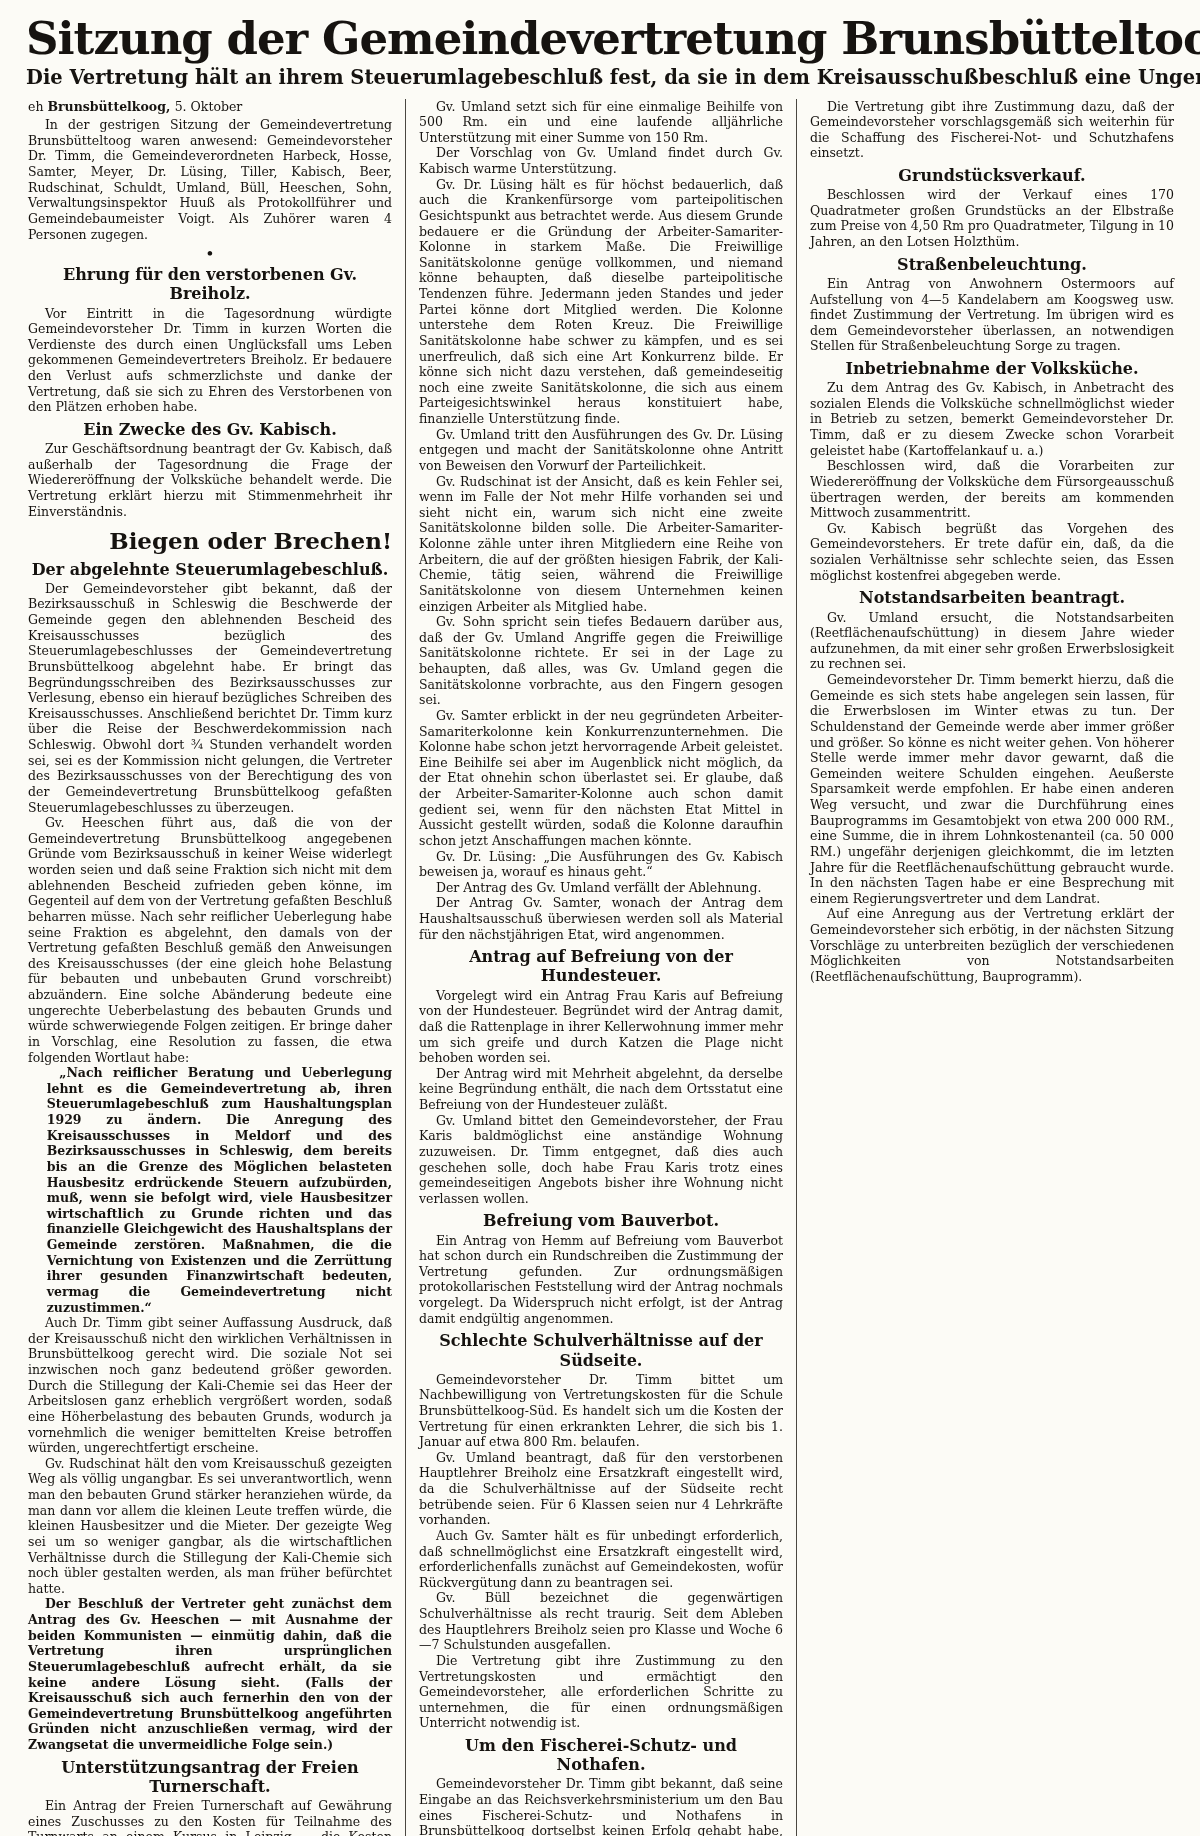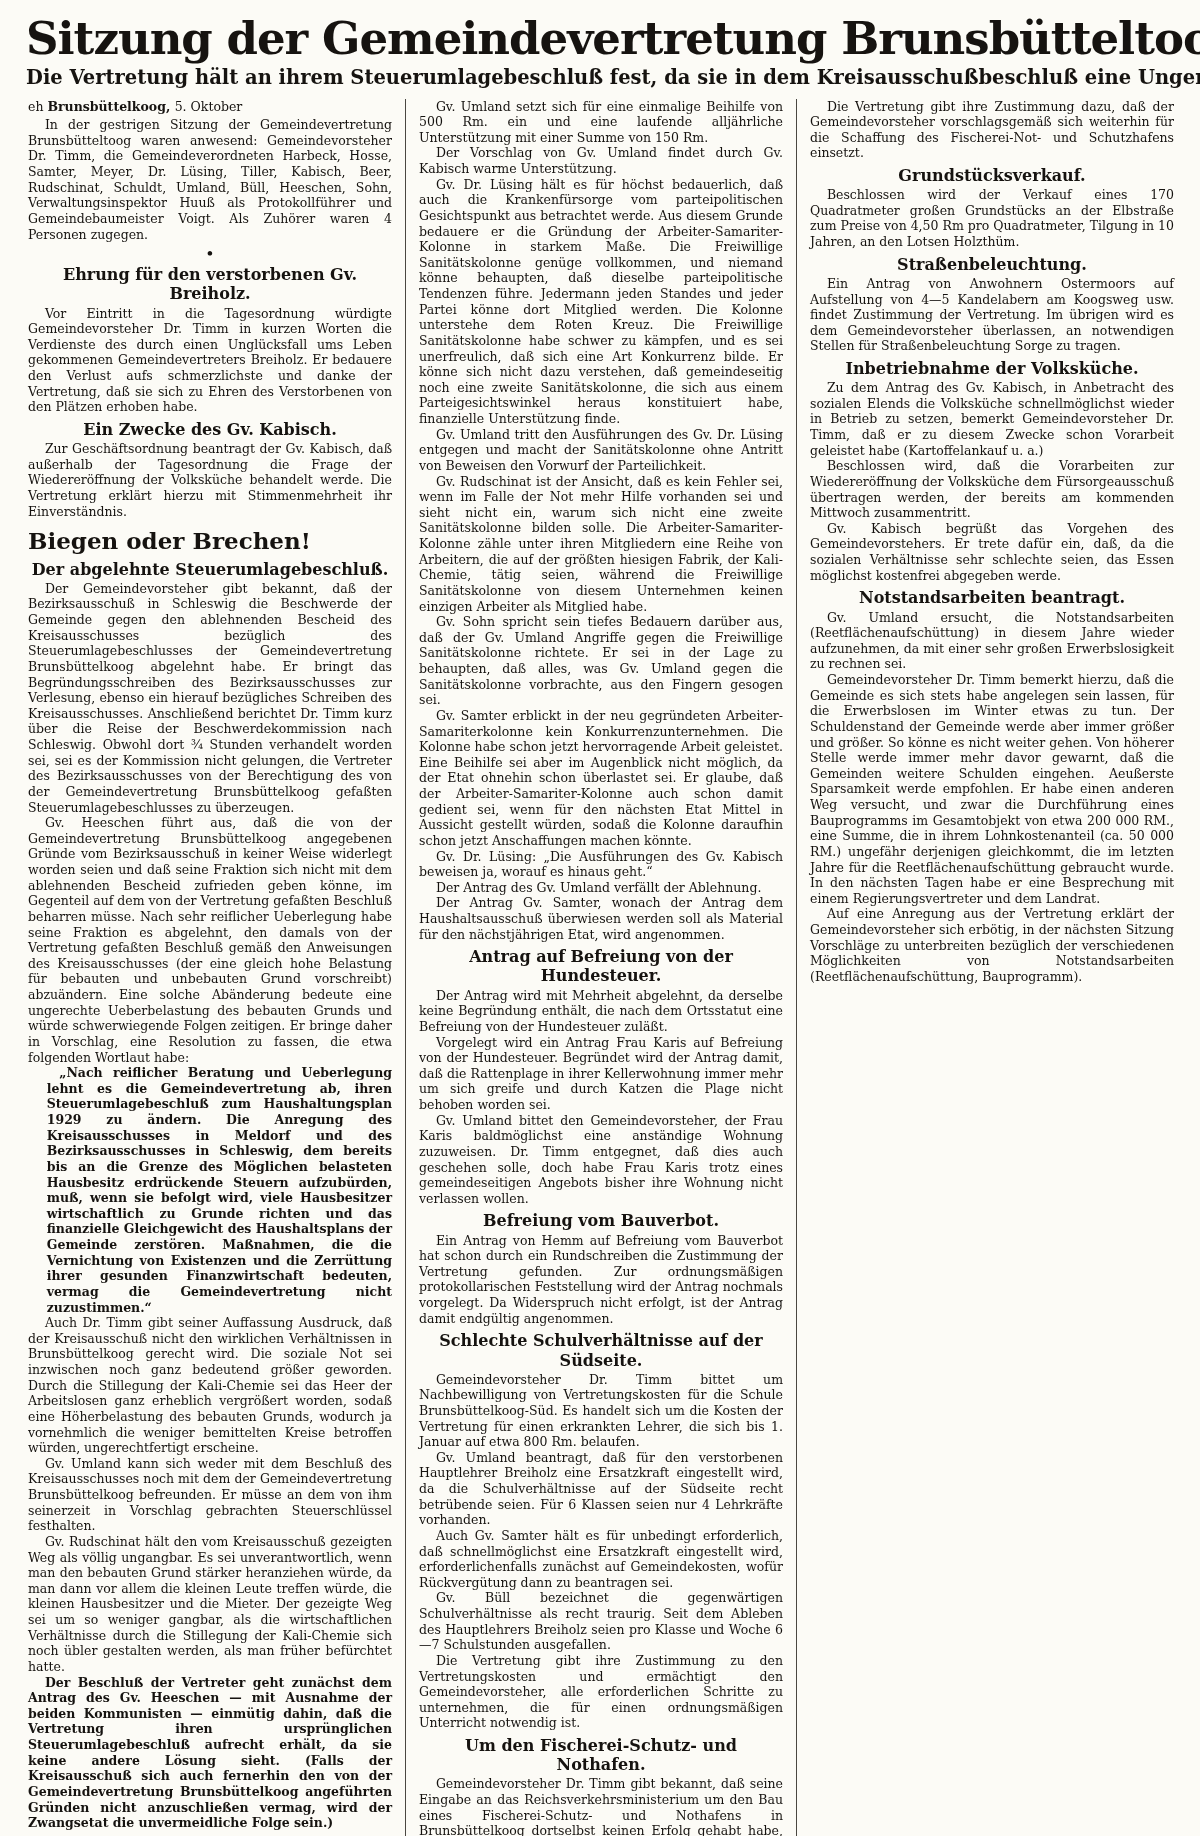--- a/index.html
+++ b/index.html
@@ -26,21 +26,21 @@
   }
   .column:first-child{padding-left:2px;}
   .column:last-child{padding-right:2px;}
   .column + .column{border-left:1px solid #4a4741;}
   .dateline{text-align:left;margin:0 0 3px;text-indent:0;}
   .dateline .place{font-weight:700;}
   .para{margin:0;text-indent:1.35em;}
   .para.bold{font-weight:700;}
   .para.quote{font-weight:700;margin-left:1.5em;text-indent:1.0em;}
   .h-sec{font-size:16px;font-weight:700;text-align:center;margin:5px 0 2px;line-height:1.2;}
-  .h-major{font-size:23px;font-weight:700;text-align:left;margin:9px 0 1px;line-height:1.15;}
+  .h-major{font-size:23px;font-weight:700;text-align:right;margin:9px 0 1px;line-height:1.15;}
   .sep{text-align:center;font-weight:700;font-size:13px;margin:5px 0 4px;line-height:1;}
 </style>
 </head>
 <body>
 
 <div class="page">
   <div class="masthead">
     <div class="headline">Sitzung der Gemeindevertretung Brunsbütteltoog.</div>
     <div class="subheadline">Die Vertretung hält an ihrem Steuerumlagebeschluß fest, da sie in dem Kreisausschußbeschluß eine Ungerechtigkeit sieht.</div>
   </div>
@@ -52,40 +52,39 @@
         <h3 class="h-sec">Ehrung für den verstorbenen Gv. Breiholz.</h3>
         <p class="para">Vor Eintritt in die Tagesordnung würdigte Gemeindevorsteher Dr. Timm in kurzen Worten die Verdienste des durch einen Unglücksfall ums Leben gekommenen Gemeindevertreters Breiholz. Er bedauere den Verlust aufs schmerzlichste und danke der Vertretung, daß sie sich zu Ehren des Verstorbenen von den Plätzen erhoben habe.</p>
         <h3 class="h-sec">Ein Zwecke des Gv. Kabisch.</h3>
         <p class="para">Zur Geschäftsordnung beantragt der Gv. Kabisch, daß außerhalb der Tagesordnung die Frage der Wiedereröffnung der Volksküche behandelt werde. Die Vertretung erklärt hierzu mit Stimmenmehrheit ihr Einverständnis.</p>
         <h2 class="h-major">Biegen oder Brechen!</h2>
         <h3 class="h-sec">Der abgelehnte Steuerumlagebeschluß.</h3>
         <p class="para">Der Gemeindevorsteher gibt bekannt, daß der Bezirksausschuß in Schleswig die Beschwerde der Gemeinde gegen den ablehnenden Bescheid des Kreisausschusses bezüglich des Steuerumlagebeschlusses der Gemeindevertretung Brunsbüttelkoog abgelehnt habe. Er bringt das Begründungsschreiben des Bezirksausschusses zur Verlesung, ebenso ein hierauf bezügliches Schreiben des Kreisausschusses. Anschließend berichtet Dr. Timm kurz über die Reise der Beschwerdekommission nach Schleswig. Obwohl dort ¾ Stunden verhandelt worden sei, sei es der Kommission nicht gelungen, die Vertreter des Bezirksausschusses von der Berechtigung des von der Gemeindevertretung Brunsbüttelkoog gefaßten Steuerumlagebeschlusses zu überzeugen.</p>
         <p class="para">Gv. Heeschen führt aus, daß die von der Gemeindevertretung Brunsbüttelkoog angegebenen Gründe vom Bezirksausschuß in keiner Weise widerlegt worden seien und daß seine Fraktion sich nicht mit dem ablehnenden Bescheid zufrieden geben könne, im Gegenteil auf dem von der Vertretung gefaßten Beschluß beharren müsse. Nach sehr reiflicher Ueberlegung habe seine Fraktion es abgelehnt, den damals von der Vertretung gefaßten Beschluß gemäß den Anweisungen des Kreisausschusses (der eine gleich hohe Belastung für bebauten und unbebauten Grund vorschreibt) abzuändern. Eine solche Abänderung bedeute eine ungerechte Ueberbelastung des bebauten Grunds und würde schwerwiegende Folgen zeitigen. Er bringe daher in Vorschlag, eine Resolution zu fassen, die etwa folgenden Wortlaut habe:</p>
         <p class="para quote">„Nach reiflicher Beratung und Ueberlegung lehnt es die Gemeindevertretung ab, ihren Steuerumlagebeschluß zum Haushaltungsplan 1929 zu ändern. Die Anregung des Kreisausschusses in Meldorf und des Bezirksausschusses in Schleswig, dem bereits bis an die Grenze des Möglichen belasteten Hausbesitz erdrückende Steuern aufzubürden, muß, wenn sie befolgt wird, viele Hausbesitzer wirtschaftlich zu Grunde richten und das finanzielle Gleichgewicht des Haushaltsplans der Gemeinde zerstören. Maßnahmen, die die Vernichtung von Existenzen und die Zerrüttung ihrer gesunden Finanzwirtschaft bedeuten, vermag die Gemeindevertretung nicht zuzustimmen.“</p>
         <p class="para">Auch Dr. Timm gibt seiner Auffassung Ausdruck, daß der Kreisausschuß nicht den wirklichen Verhältnissen in Brunsbüttelkoog gerecht wird. Die soziale Not sei inzwischen noch ganz bedeutend größer geworden. Durch die Stillegung der Kali-Chemie sei das Heer der Arbeitslosen ganz erheblich vergrößert worden, sodaß eine Höherbelastung des bebauten Grunds, wodurch ja vornehmlich die weniger bemittelten Kreise betroffen würden, ungerechtfertigt erscheine.</p>
-        <p class="para">Gv. Umland kann sich weder mit dem Beschluß des Kreisausschusses noch mit dem der Gemeindevertretung Brunsbüttelkoog befreunden. Er müsse an dem von ihm seinerzeit in Vorschlag gebrachten Steuerschlüssel festhalten.</p>
         <p class="para">Gv. Rudschinat hält den vom Kreisausschuß gezeigten Weg als völlig ungangbar. Es sei unverantwortlich, wenn man den bebauten Grund stärker heranziehen würde, da man dann vor allem die kleinen Leute treffen würde, die kleinen Hausbesitzer und die Mieter. Der gezeigte Weg sei um so weniger gangbar, als die wirtschaftlichen Verhältnisse durch die Stillegung der Kali-Chemie sich noch übler gestalten werden, als man früher befürchtet hatte.</p>
         <p class="para bold">Der Beschluß der Vertreter geht zunächst dem Antrag des Gv. Heeschen — mit Ausnahme der beiden Kommunisten — einmütig dahin, daß die Vertretung ihren ursprünglichen Steuerumlagebeschluß aufrecht erhält, da sie keine andere Lösung sieht. (Falls der Kreisausschuß sich auch fernerhin den von der Gemeindevertretung Brunsbüttelkoog angeführten Gründen nicht anzuschließen vermag, wird der Zwangsetat die unvermeidliche Folge sein.)</p>
         <h3 class="h-sec">Unterstützungsantrag der Freien Turnerschaft.</h3>
         <p class="para">Ein Antrag der Freien Turnerschaft auf Gewährung eines Zuschusses zu den Kosten für Teilnahme des Turnwarts an einem Kursus in Leipzig — die Kosten belaufen sich auf reichlich 300 RM. — wird von Gv. Beer begründet, der u. a. darauf hinweist, daß die Turnerschaft schon wiederholt durch ihre Teilnahme wohltätige Veranstaltungen unterstützt hat, daß ferner das Streben der Jugendertüchtigung Förderung verdiene. Er beantrage eine Beihilfe von 100 Rm.</p>
       </div>
     <div class="column">
         <p class="para">Gv. Umland setzt sich für eine einmalige Beihilfe von 500 Rm. ein und eine laufende alljährliche Unterstützung mit einer Summe von 150 Rm.</p>
         <p class="para">Der Vorschlag von Gv. Umland findet durch Gv. Kabisch warme Unterstützung.</p>
         <p class="para">Gv. Dr. Lüsing hält es für höchst bedauerlich, daß auch die Krankenfürsorge vom parteipolitischen Gesichtspunkt aus betrachtet werde. Aus diesem Grunde bedauere er die Gründung der Arbeiter-Samariter-Kolonne in starkem Maße. Die Freiwillige Sanitätskolonne genüge vollkommen, und niemand könne behaupten, daß dieselbe parteipolitische Tendenzen führe. Jedermann jeden Standes und jeder Partei könne dort Mitglied werden. Die Kolonne unterstehe dem Roten Kreuz. Die Freiwillige Sanitätskolonne habe schwer zu kämpfen, und es sei unerfreulich, daß sich eine Art Konkurrenz bilde. Er könne sich nicht dazu verstehen, daß gemeindeseitig noch eine zweite Sanitätskolonne, die sich aus einem Parteigesichtswinkel heraus konstituiert habe, finanzielle Unterstützung finde.</p>
         <p class="para">Gv. Umland tritt den Ausführungen des Gv. Dr. Lüsing entgegen und macht der Sanitätskolonne ohne Antritt von Beweisen den Vorwurf der Parteilichkeit.</p>
         <p class="para">Gv. Rudschinat ist der Ansicht, daß es kein Fehler sei, wenn im Falle der Not mehr Hilfe vorhanden sei und sieht nicht ein, warum sich nicht eine zweite Sanitätskolonne bilden solle. Die Arbeiter-Samariter-Kolonne zähle unter ihren Mitgliedern eine Reihe von Arbeitern, die auf der größten hiesigen Fabrik, der Kali-Chemie, tätig seien, während die Freiwillige Sanitätskolonne von diesem Unternehmen keinen einzigen Arbeiter als Mitglied habe.</p>
         <p class="para">Gv. Sohn spricht sein tiefes Bedauern darüber aus, daß der Gv. Umland Angriffe gegen die Freiwillige Sanitätskolonne richtete. Er sei in der Lage zu behaupten, daß alles, was Gv. Umland gegen die Sanitätskolonne vorbrachte, aus den Fingern gesogen sei.</p>
         <p class="para">Gv. Samter erblickt in der neu gegründeten Arbeiter-Samariterkolonne kein Konkurrenzunternehmen. Die Kolonne habe schon jetzt hervorragende Arbeit geleistet. Eine Beihilfe sei aber im Augenblick nicht möglich, da der Etat ohnehin schon überlastet sei. Er glaube, daß der Arbeiter-Samariter-Kolonne auch schon damit gedient sei, wenn für den nächsten Etat Mittel in Aussicht gestellt würden, sodaß die Kolonne daraufhin schon jetzt Anschaffungen machen könnte.</p>
         <p class="para">Gv. Dr. Lüsing: „Die Ausführungen des Gv. Kabisch beweisen ja, worauf es hinaus geht.“</p>
         <p class="para">Der Antrag des Gv. Umland verfällt der Ablehnung.</p>
         <p class="para">Der Antrag Gv. Samter, wonach der Antrag dem Haushaltsausschuß überwiesen werden soll als Material für den nächstjährigen Etat, wird angenommen.</p>
         <h3 class="h-sec">Antrag auf Befreiung von der Hundesteuer.</h3>
+        <p class="para">Vorgelegt wird ein Antrag Frau Karis auf Befreiung von der Hundesteuer. Begründet wird der Antrag damit, daß die Rattenplage in ihrer Kellerwohnung immer mehr um sich greife und durch Katzen die Plage nicht behoben worden sei.</p>
         <p class="para">Der Antrag wird mit Mehrheit abgelehnt, da derselbe keine Begründung enthält, die nach dem Ortsstatut eine Befreiung von der Hundesteuer zuläßt.</p>
-        <p class="para">Vorgelegt wird ein Antrag Frau Karis auf Befreiung von der Hundesteuer. Begründet wird der Antrag damit, daß die Rattenplage in ihrer Kellerwohnung immer mehr um sich greife und durch Katzen die Plage nicht behoben worden sei.</p>
         <p class="para">Gv. Umland bittet den Gemeindevorsteher, der Frau Karis baldmöglichst eine anständige Wohnung zuzuweisen. Dr. Timm entgegnet, daß dies auch geschehen solle, doch habe Frau Karis trotz eines gemeindeseitigen Angebots bisher ihre Wohnung nicht verlassen wollen.</p>
         <h3 class="h-sec">Befreiung vom Bauverbot.</h3>
         <p class="para">Ein Antrag von Hemm auf Befreiung vom Bauverbot hat schon durch ein Rundschreiben die Zustimmung der Vertretung gefunden. Zur ordnungsmäßigen protokollarischen Feststellung wird der Antrag nochmals vorgelegt. Da Widerspruch nicht erfolgt, ist der Antrag damit endgültig angenommen.</p>
         <h3 class="h-sec">Schlechte Schulverhältnisse auf der Südseite.</h3>
         <p class="para">Gemeindevorsteher Dr. Timm bittet um Nachbewilligung von Vertretungskosten für die Schule Brunsbüttelkoog-Süd. Es handelt sich um die Kosten der Vertretung für einen erkrankten Lehrer, die sich bis 1. Januar auf etwa 800 Rm. belaufen.</p>
         <p class="para">Gv. Umland beantragt, daß für den verstorbenen Hauptlehrer Breiholz eine Ersatzkraft eingestellt wird, da die Schulverhältnisse auf der Südseite recht betrübende seien. Für 6 Klassen seien nur 4 Lehrkräfte vorhanden.</p>
         <p class="para">Auch Gv. Samter hält es für unbedingt erforderlich, daß schnellmöglichst eine Ersatzkraft eingestellt wird, erforderlichenfalls zunächst auf Gemeindekosten, wofür Rückvergütung dann zu beantragen sei.</p>
         <p class="para">Gv. Büll bezeichnet die gegenwärtigen Schulverhältnisse als recht traurig. Seit dem Ableben des Hauptlehrers Breiholz seien pro Klasse und Woche 6—7 Schulstunden ausgefallen.</p>
         <p class="para">Die Vertretung gibt ihre Zustimmung zu den Vertretungskosten und ermächtigt den Gemeindevorsteher, alle erforderlichen Schritte zu unternehmen, die für einen ordnungsmäßigen Unterricht notwendig ist.</p>
         <h3 class="h-sec">Um den Fischerei-Schutz- und Nothafen.</h3>

